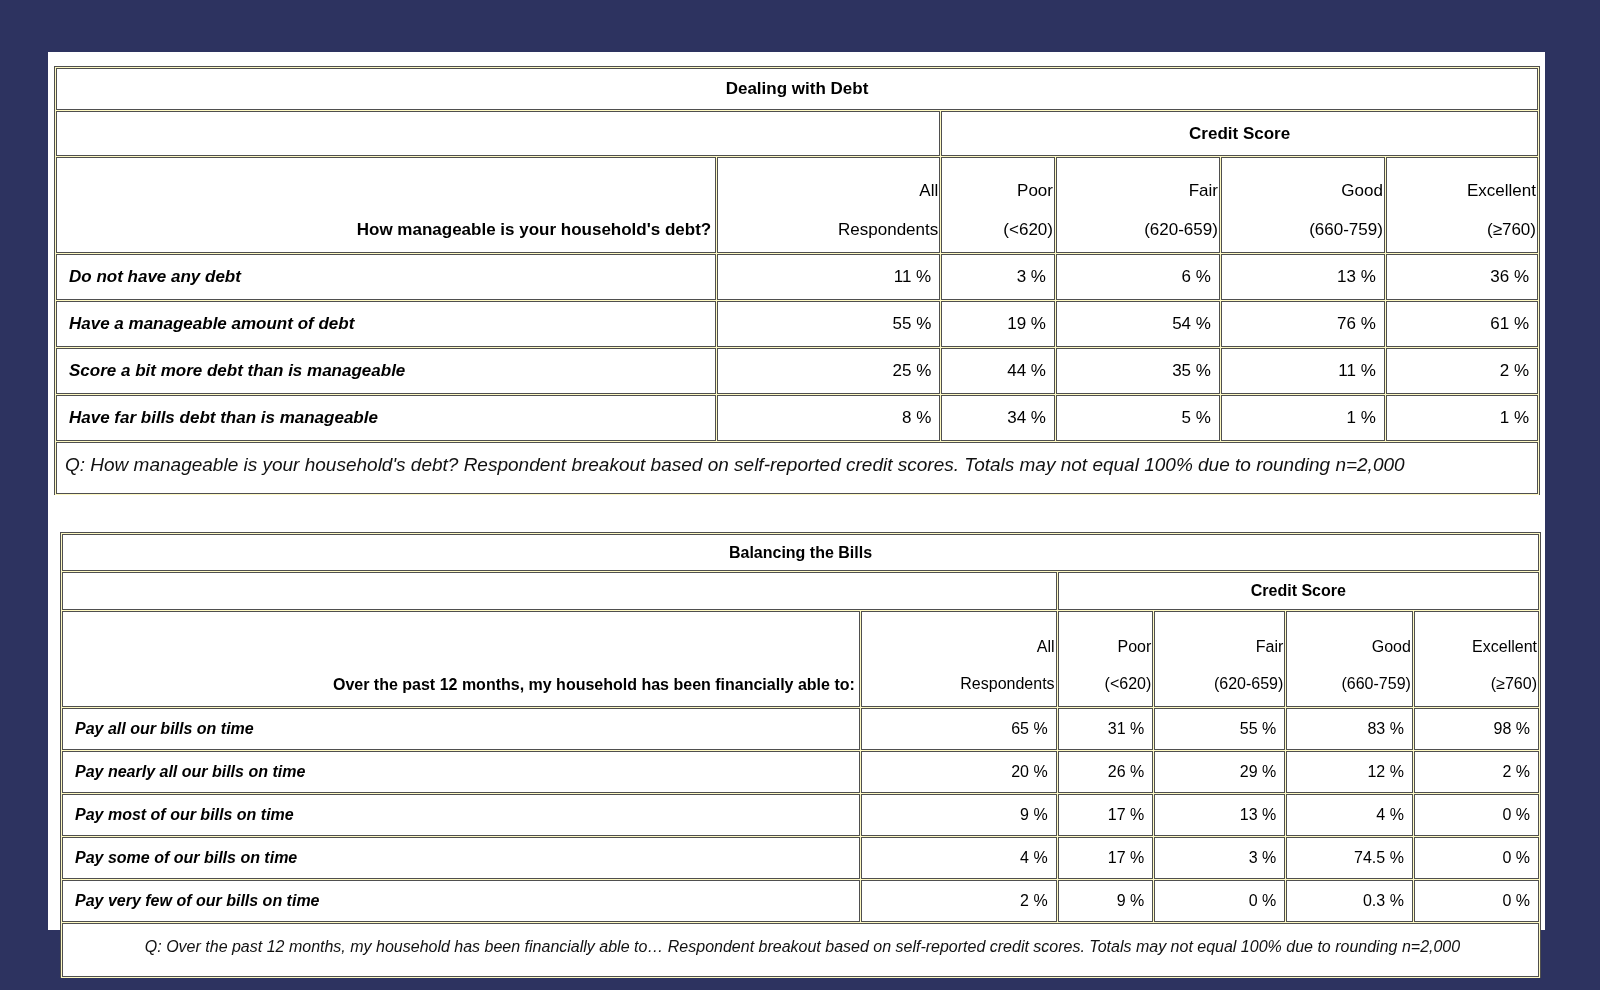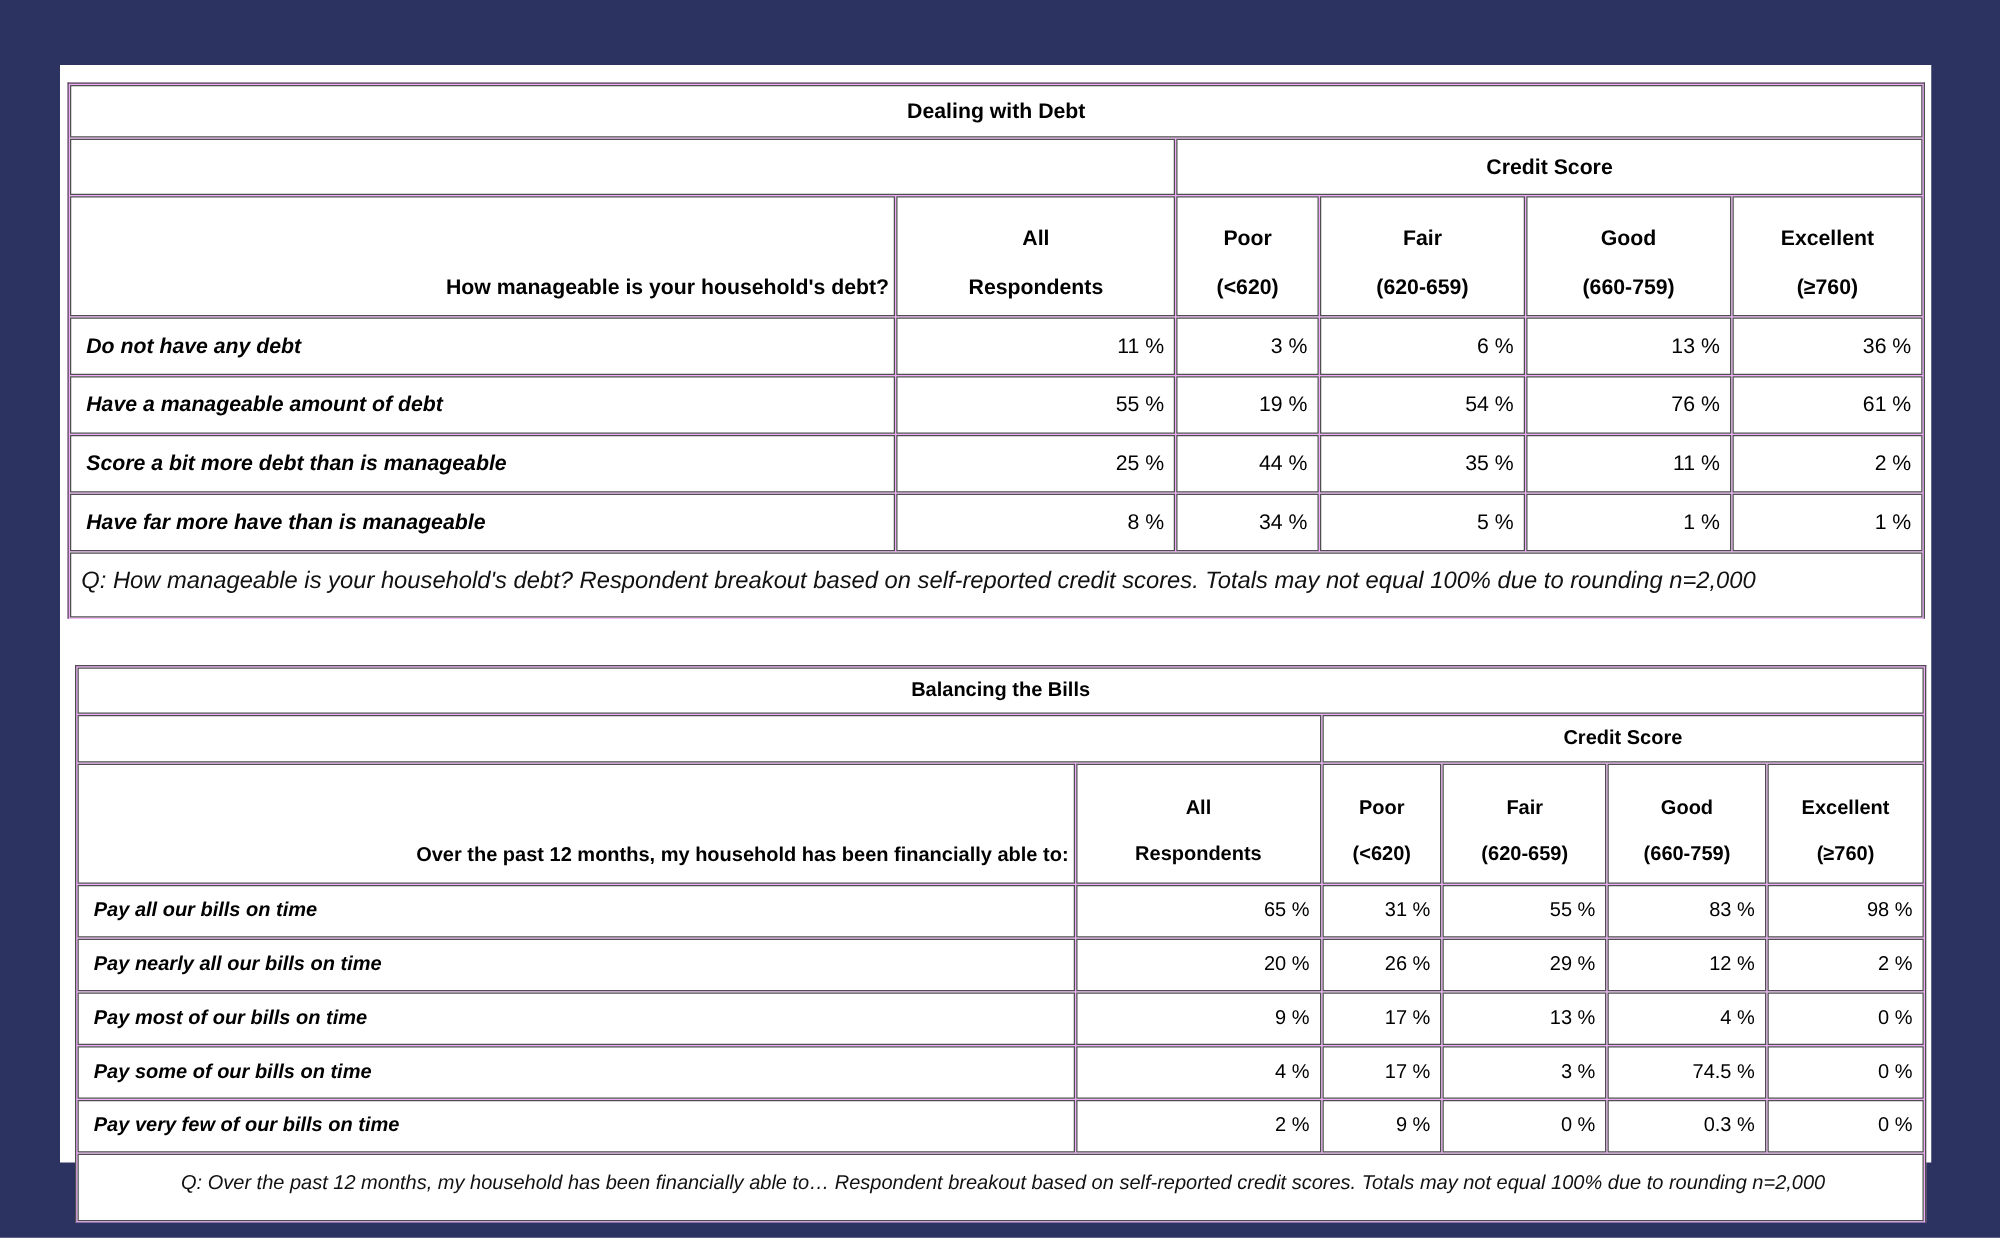--- a/index.html
+++ b/index.html
@@ -16,21 +16,21 @@
     left: 48px;
     top: 52px;
     width: 1497px;
     height: 878px;
     background: #ffffff;
   }
   table.t {
     border-collapse: separate;
     border-spacing: 1px;
     table-layout: fixed;
-    background: #f0abfc;
+    background: #fef9c3;
     border: 1px solid #4f4f4f;
     border-bottom: none;
     color: #000;
   }
   table.t1 {
     width: 1486px;
     margin: 14px 0 0 6px;
     font-size: 17px;
   }
   table.t2 {
@@ -60,22 +60,22 @@
   .t1 td.cs-cell, .t1 td.spacer-cell { height: 41px; }
   .t2 td.cs-cell, .t2 td.spacer-cell { height: 34px; }
   td.rowhead-cell {
     font-weight: bold;
     vertical-align: bottom;
     text-align: right;
     padding: 0 4px 12px 12px;
     white-space: normal;
   }
   td.colhead-cell {
-    font-weight: bold;
-    text-align: center;
+    font-weight: normal;
+    text-align: right;
     vertical-align: bottom;
     padding-bottom: 3px;
   }
   .t1 td.rowhead-cell, .t1 td.colhead-cell { height: 82px; }
   .t2 td.rowhead-cell, .t2 td.colhead-cell { height: 82px; }
   td.colhead-cell .hl { line-height: 2.3; }
   td.label-cell {
     font-weight: bold;
     text-align: left;
     vertical-align: middle;
@@ -164,21 +164,21 @@
     </tr>
     <tr>
       <td class="label-cell">Score a bit more debt than is manageable</td>
       <td class="value-cell">25 %</td>
       <td class="value-cell">44 %</td>
       <td class="value-cell">35 %</td>
       <td class="value-cell">11 %</td>
       <td class="value-cell">2 %</td>
     </tr>
     <tr>
-      <td class="label-cell">Have far more have than is manageable</td>
+      <td class="label-cell">Have far bills debt than is manageable</td>
       <td class="value-cell">8 %</td>
       <td class="value-cell">34 %</td>
       <td class="value-cell">5 %</td>
       <td class="value-cell">1 %</td>
       <td class="value-cell">1 %</td>
     </tr>
     <tr>
       <td class="footnote-cell" colspan="6">Q: How manageable is your household's debt? Respondent breakout based on self-reported credit scores. Totals may not equal 100% due to rounding n=2,000</td>
     </tr>
   </tbody>

